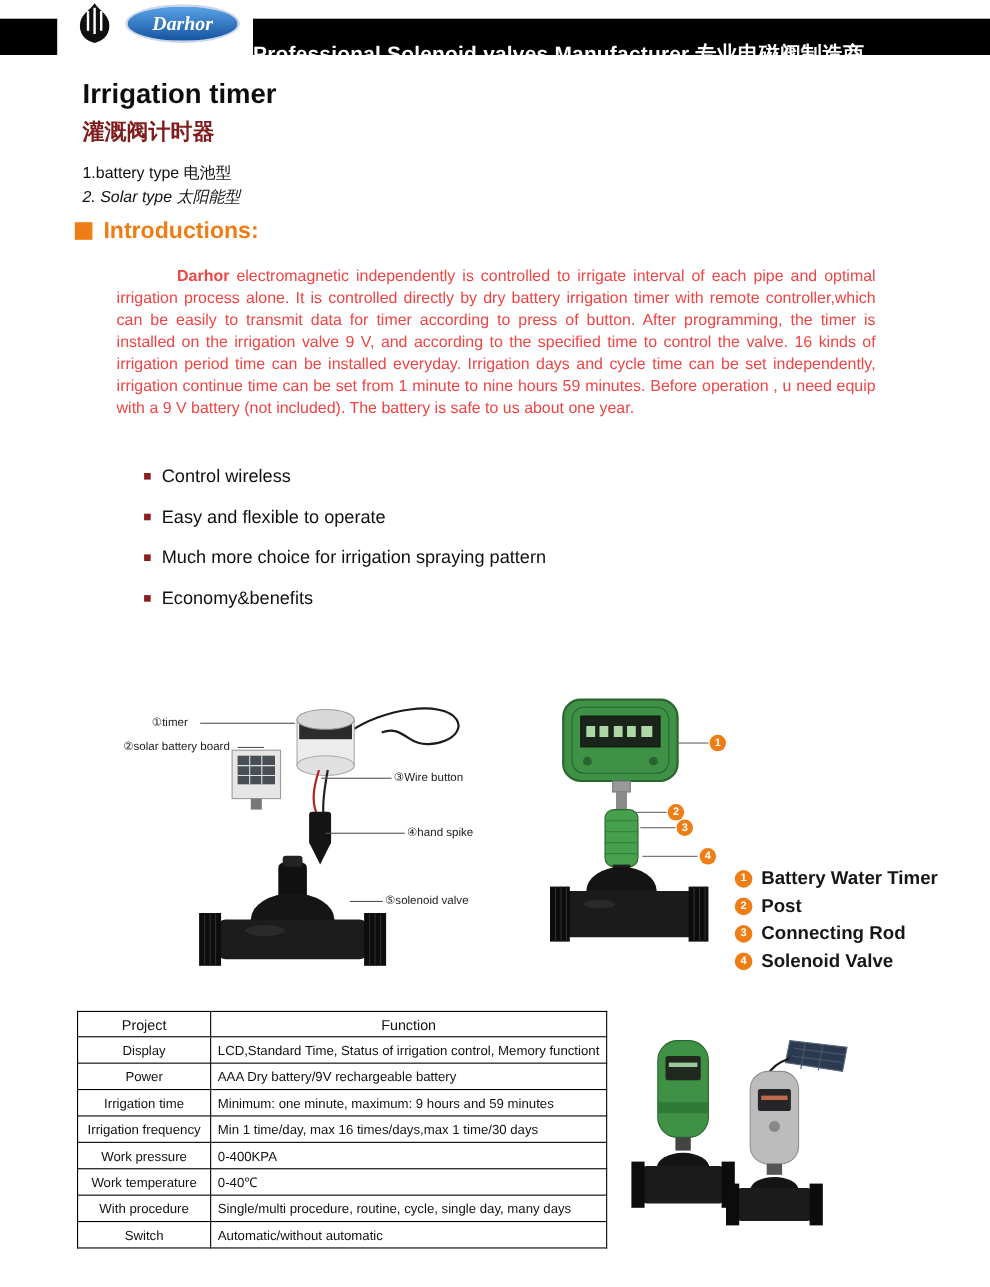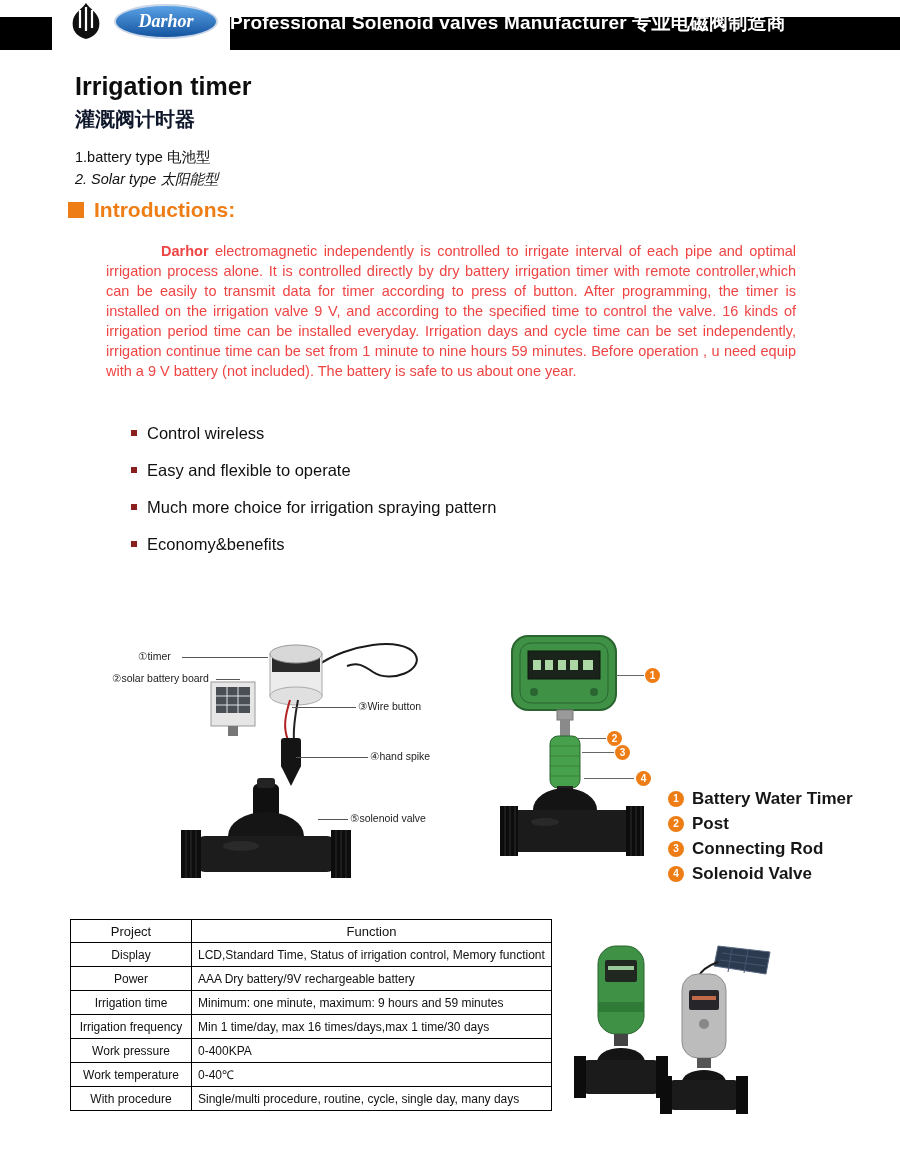--- a/index.html
+++ b/index.html
@@ -13,27 +13,27 @@
   .band{position:absolute;left:0;top:17px;width:900px;height:33px;background:#000;z-index:1;}
   .logo-patch{position:absolute;left:52px;top:0;width:178px;height:52px;background:#fff;z-index:2;}
   .emblem{position:absolute;left:66px;top:1px;z-index:3;}
   .oval-logo{
     position:absolute;left:114px;top:4px;width:100px;height:31px;border-radius:50%;
     background:linear-gradient(180deg,#5aa2e6,#14549f);border:2px solid #c9d6e8;z-index:3;
     display:flex;align-items:center;justify-content:center;
   }
   .oval-logo span{color:#fff;font-family:"Liberation Serif",serif;font-style:italic;font-weight:bold;font-size:18px;}
   .header-title{
-    position:absolute;left:230px;top:5px;height:36px;display:flex;align-items:center;
+    position:absolute;left:230px;top:31px;height:36px;display:flex;align-items:center;
     color:#fff;font-weight:bold;font-size:19px;letter-spacing:.2px;z-index:3;white-space:nowrap;
   }
 
   
   .product-title{position:absolute;left:75px;top:72px;font-size:25px;font-weight:bold;color:#0d0d0d;}
-  .product-title-cn{position:absolute;left:75px;top:106px;font-size:20px;font-weight:bold;color:#0f172a;}
+  .product-title-cn{position:absolute;left:75px;top:106px;font-size:20px;font-weight:bold;color:#7f1d1d;}
   .type-line{position:absolute;left:75px;font-size:14.5px;color:#111;}
   .type-1{top:148px;} .type-2{top:170px;font-style:italic;}
 
   .intro-heading{position:absolute;left:68px;top:198px;display:flex;align-items:center;gap:10px;}
   .intro-heading .sq{width:16px;height:16px;background:#ee7d15;}
   .intro-heading .txt{font-size:21px;font-weight:bold;color:#ee7d15;}
 
   .intro-paragraph{
     position:absolute;left:106px;top:241px;width:690px;
     font-size:14.5px;line-height:20px;text-align:justify;text-indent:55px;color:#ef4444;
@@ -264,20 +264,24 @@
       <td class="proj">Work pressure</td>
       <td class="func">0-400KPA</td>
     </tr>
     <tr>
       <td class="proj">Work temperature</td>
       <td class="func">0-40℃</td>
     </tr>
     <tr>
       <td class="proj">With procedure</td>
       <td class="func">Single/multi procedure, routine, cycle, single day, many days</td>
+    </tr>
+    <tr>
+      <td class="proj">Switch</td>
+      <td class="func">Automatic/without automatic</td>
     </tr>
   </tbody>
     </table>
 
   <div class="abs" style="left:572px;top:940px;">
     <svg width="205" height="190" viewBox="0 0 205 190">
 
       <rect x="26" y="6" width="46" height="88" rx="18" fill="#3f9146" stroke="#2a652f"></rect>
       <rect x="33" y="20" width="32" height="22" rx="2" fill="#20281f"></rect>
       <rect x="36" y="26" width="26" height="4" fill="#9cc79a"></rect>

